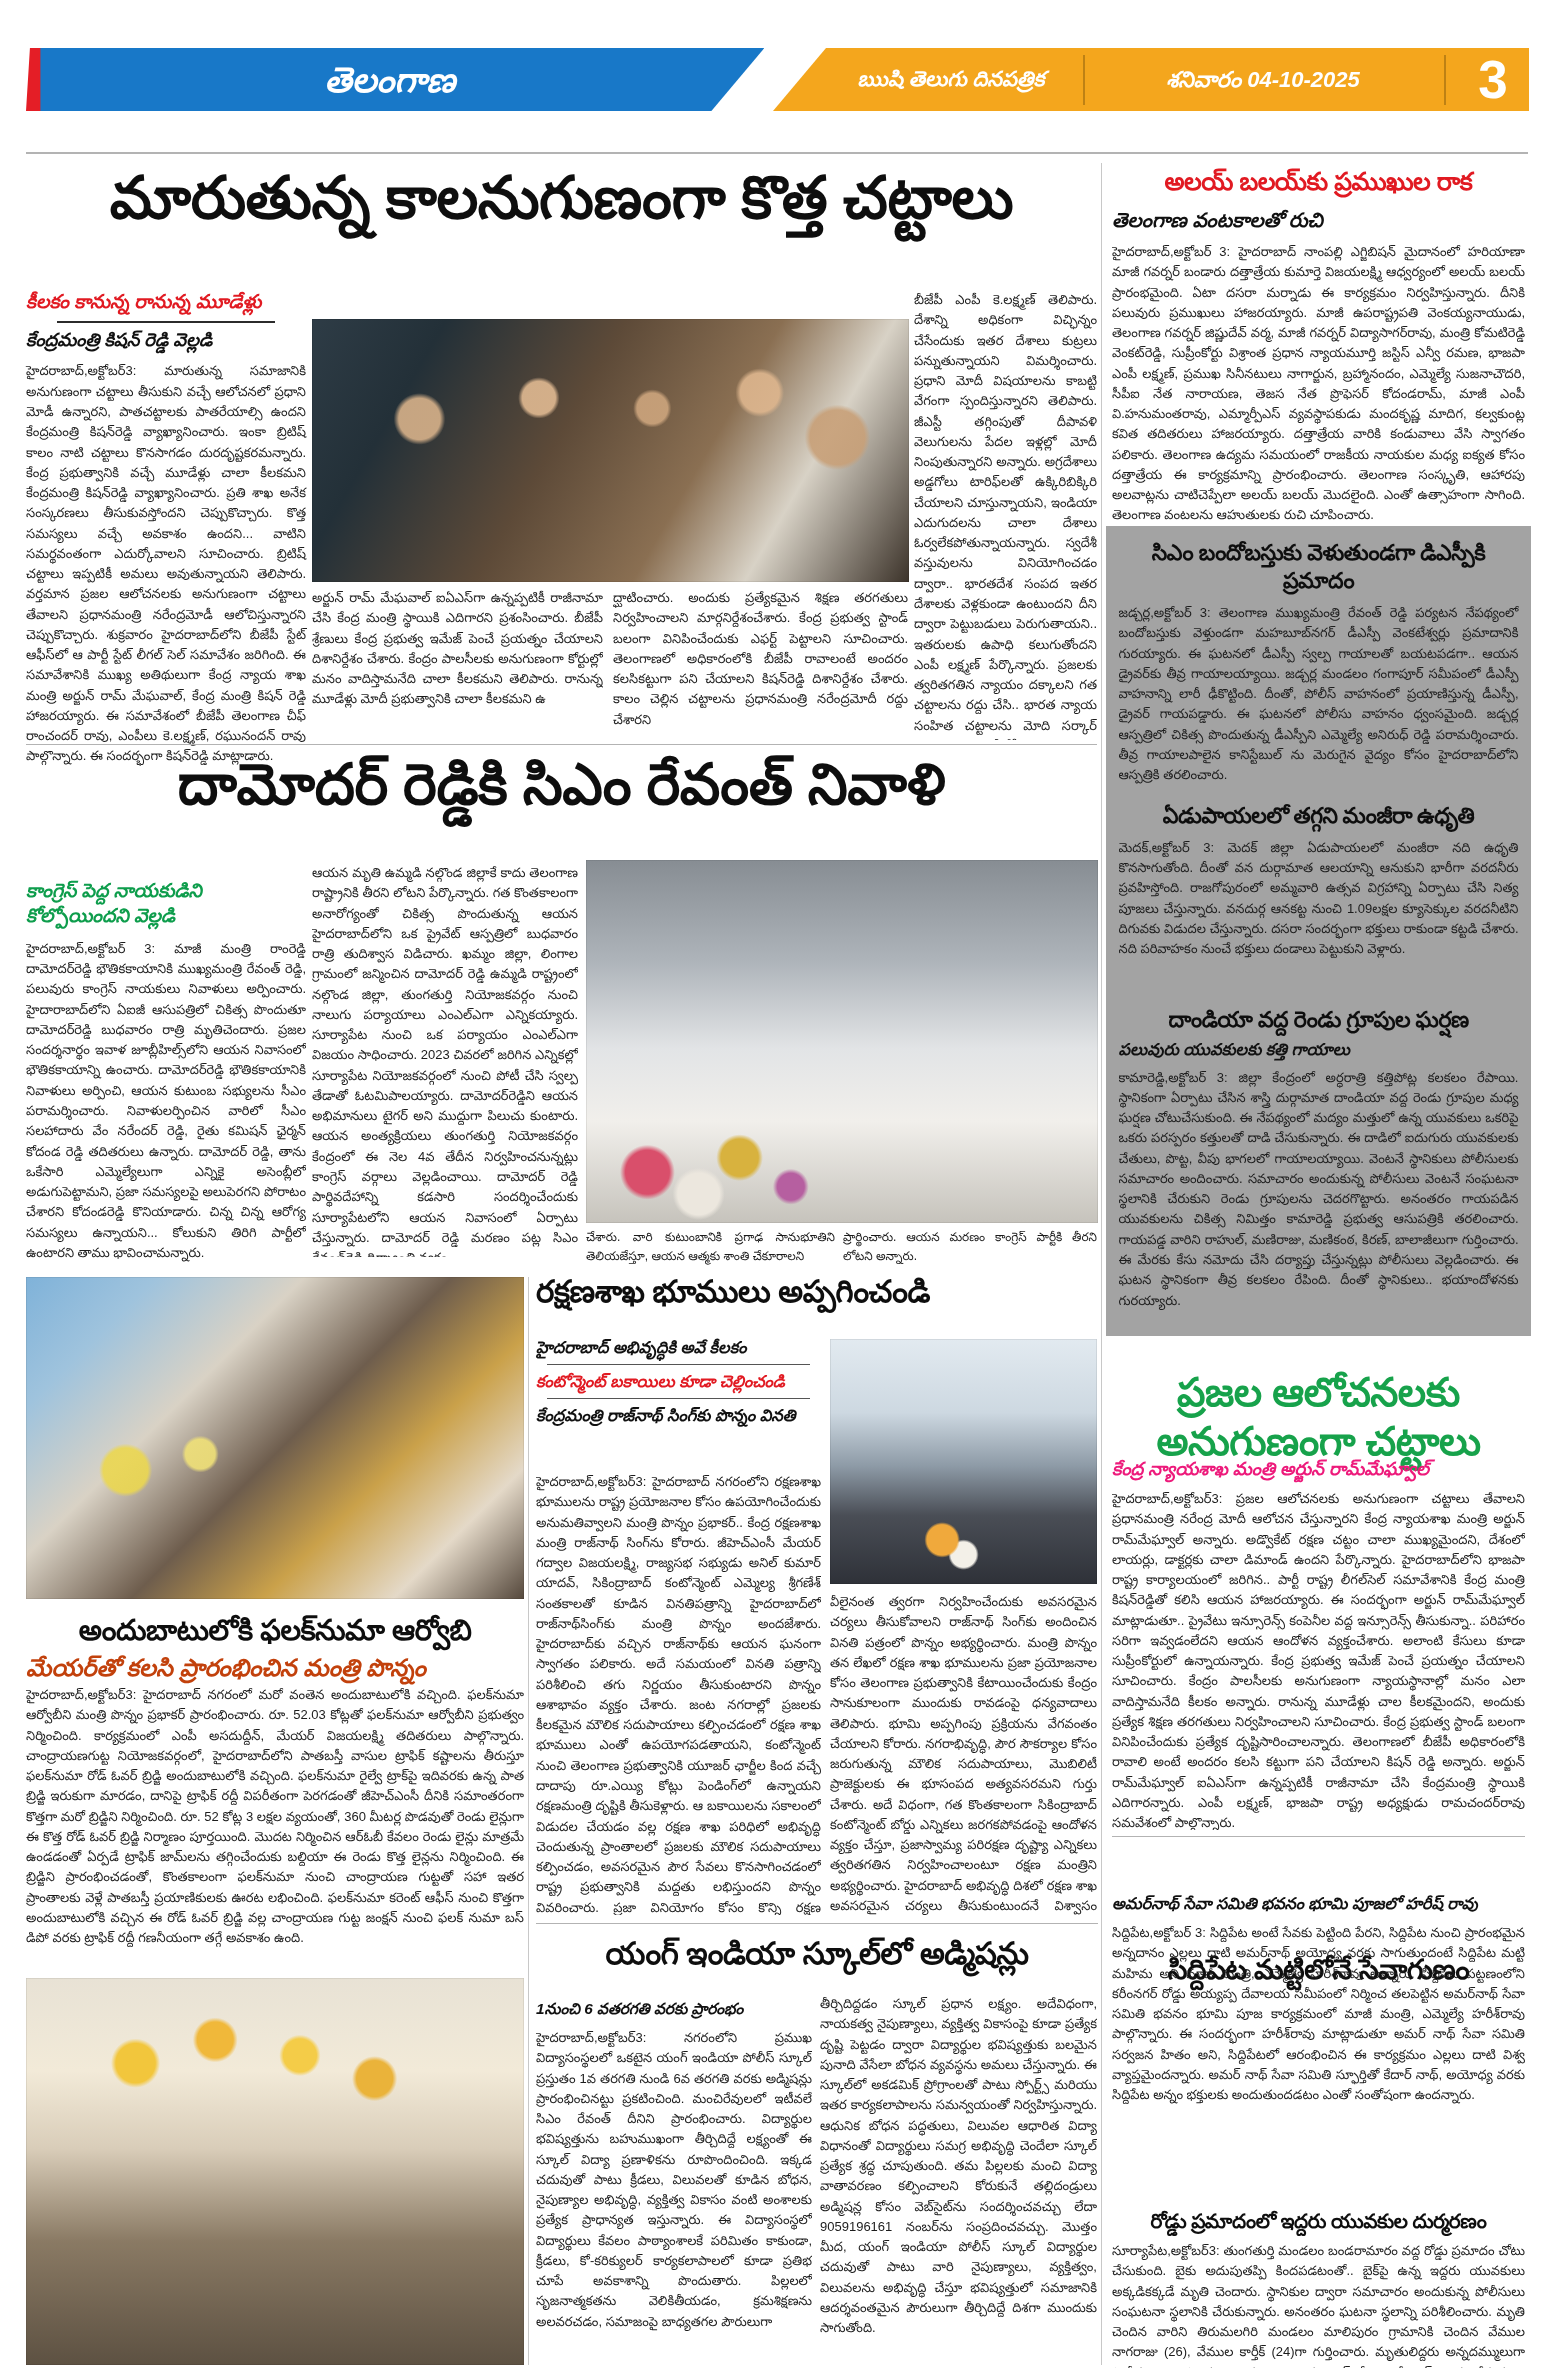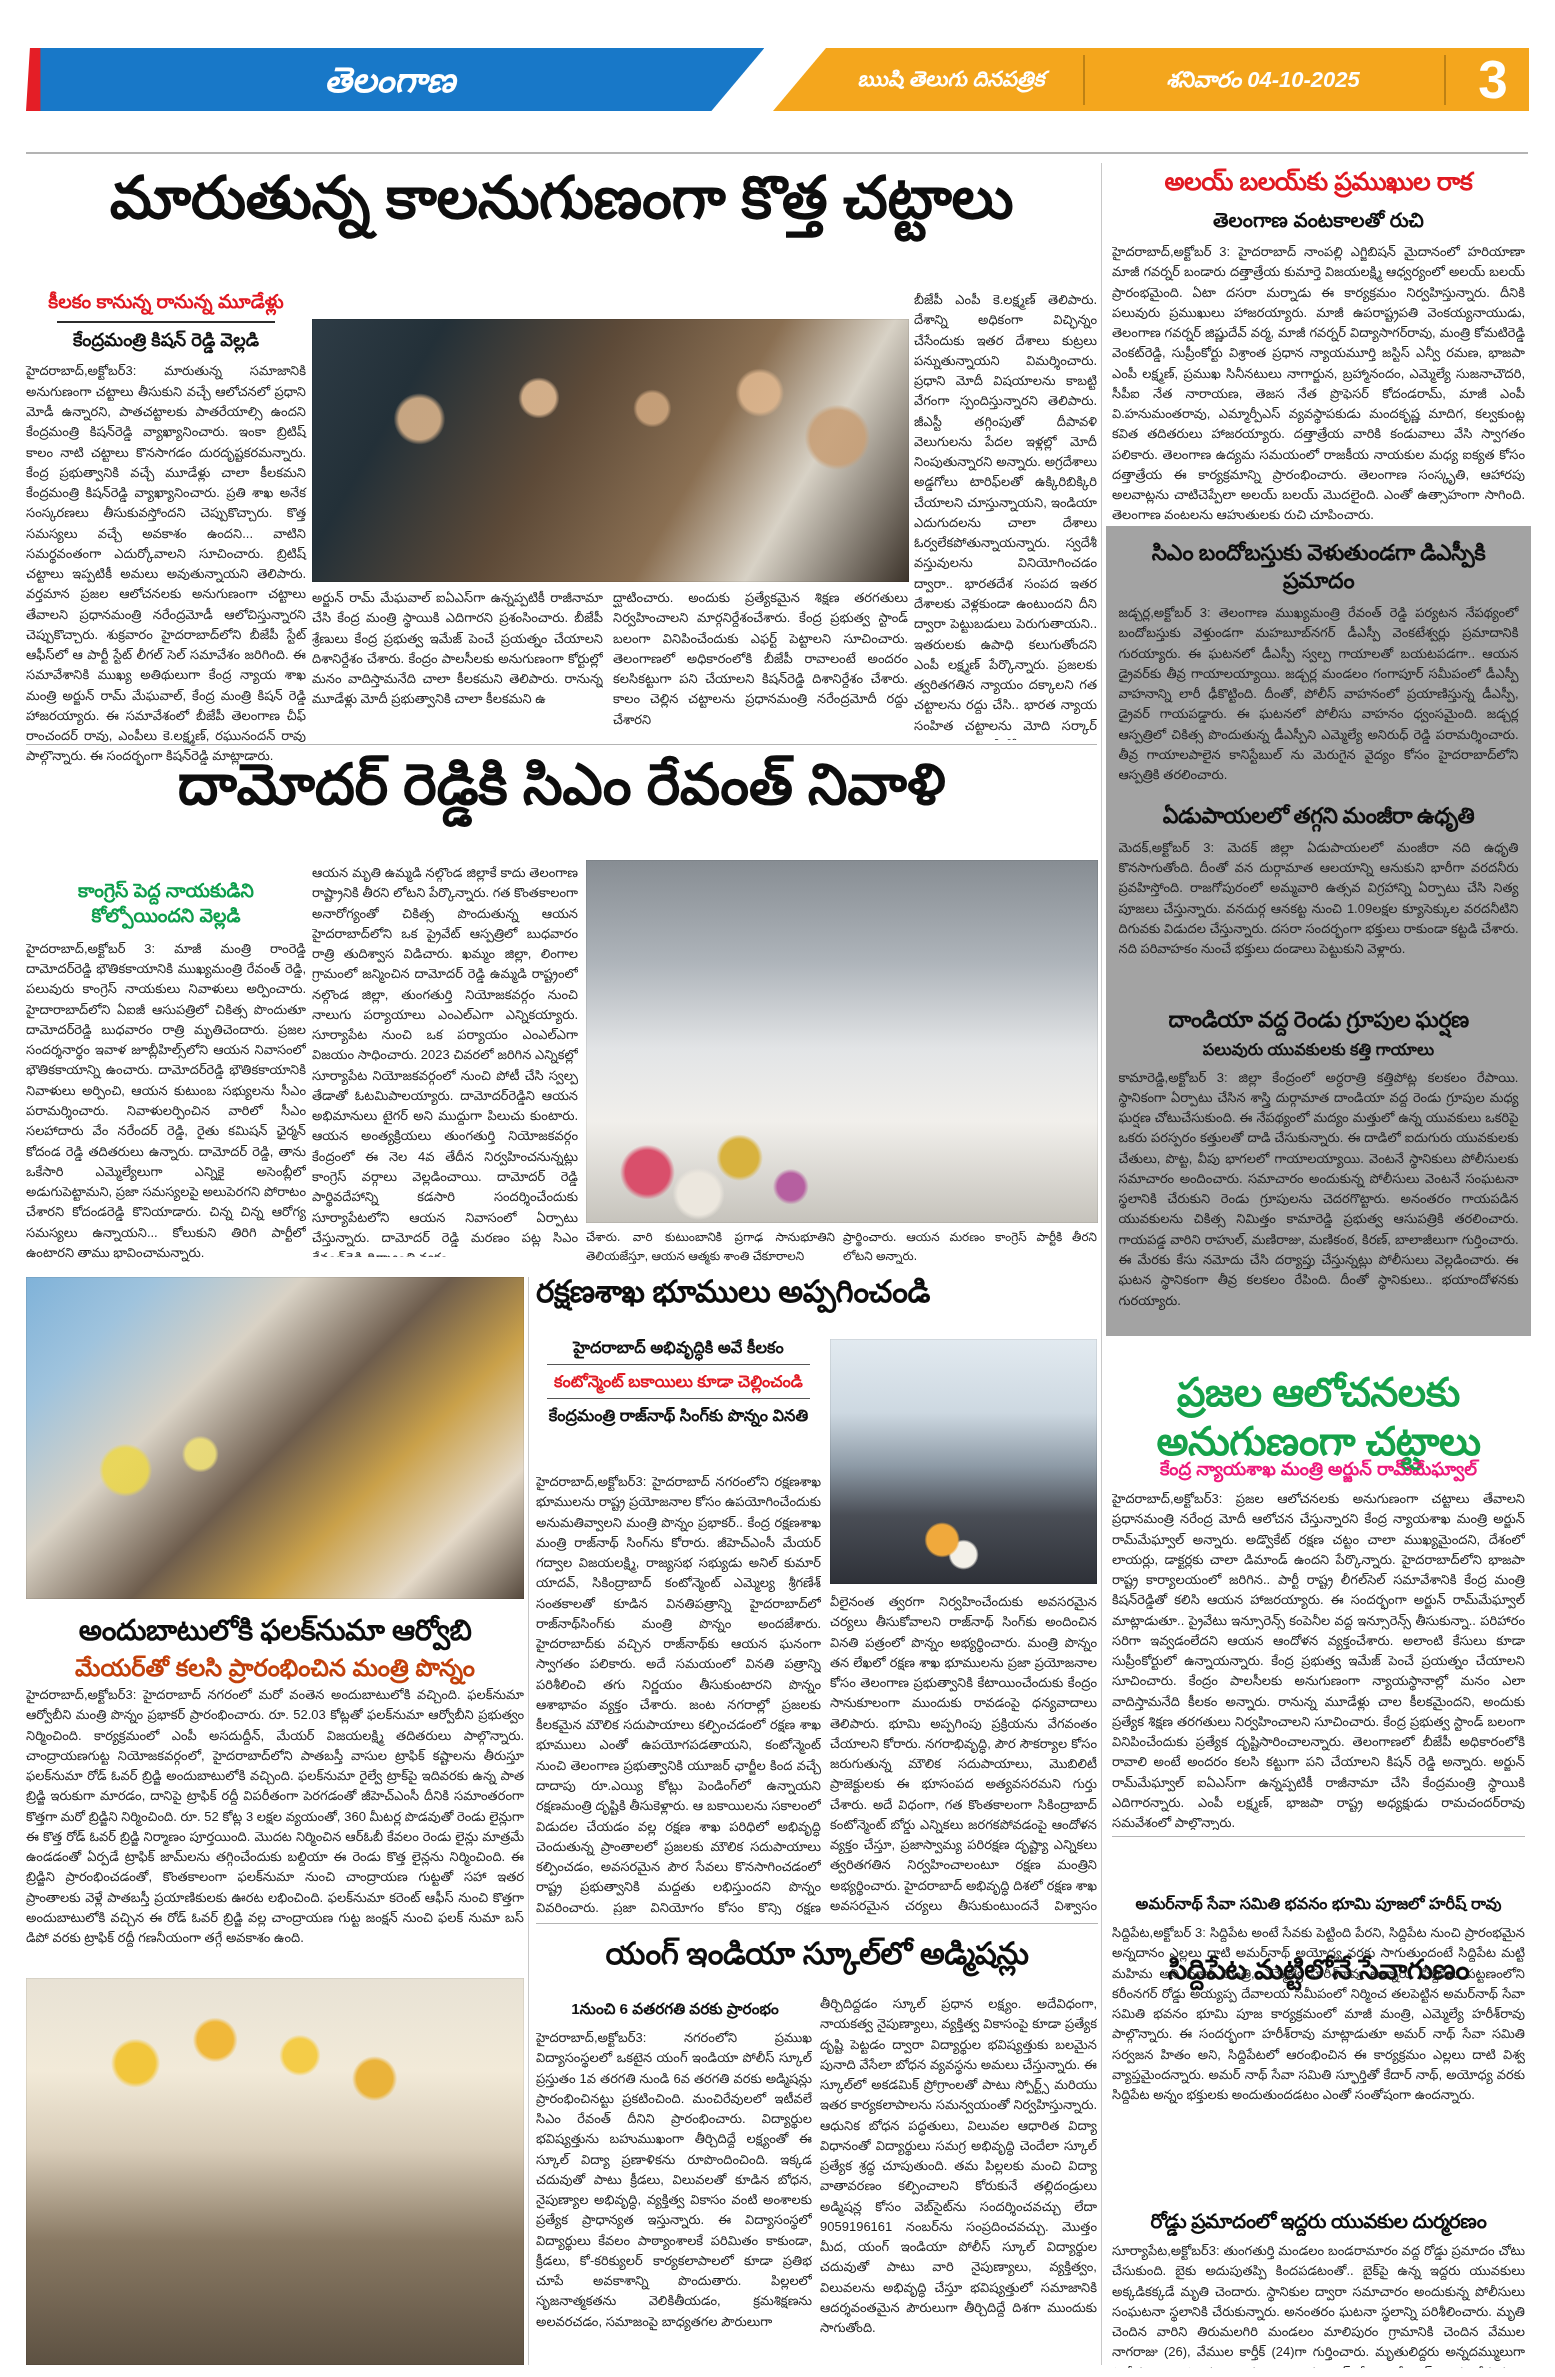--- a/index.html
+++ b/index.html
@@ -10,21 +10,21 @@
   .mast-red{background:#e41e26;clip-path:polygon(18% 0,100% 0,72% 100%,0 100%);}
   .mast-blue{background:#1878c8;clip-path:polygon(0 0,100% 0,calc(100% - 53px) 100%,0 100%);}
   .mast-orange{background:#f4a61d;clip-path:polygon(53px 0,100% 0,100% 100%,0 100%);}
   .mast-text{color:#fff;font-weight:800;font-style:italic;text-align:center;}
   .mast-div{background:rgba(90,60,5,.35);width:1.9px;}
   
   .headline{font-weight:800;color:#0e0e0e;text-align:center;line-height:1.12;letter-spacing:-0.5px;}
   .headline.left{text-align:left;}
   .body{font-size:13px;line-height:1.56;text-align:justify;color:#1c1c1c;}
   .body.small{font-size:12px;}
-  .kicker{font-weight:800;text-align:center;line-height:1.3;}
+  .kicker{font-weight:800;text-align:left;line-height:1.3;font-style:italic;}
   .rule-dark{height:1.4px;background:#2b2b2b;}
   .rule-gray{background:#b3b3b3;}
   .vline{background:#c8c8c8;}
   .peachbox{background:#a3a3a3;}
   
   .photo{box-shadow:inset 0 0 0 0.5px rgba(0,0,0,.15);}
   .photo1{background:
     radial-gradient(circle at 18% 38%, rgba(216,178,138,.9) 0 4%, transparent 5%),
     radial-gradient(circle at 38% 30%, rgba(225,186,146,.9) 0 4%, transparent 5%),
     radial-gradient(circle at 57% 34%, rgba(205,165,125,.9) 0 4%, transparent 5%),

